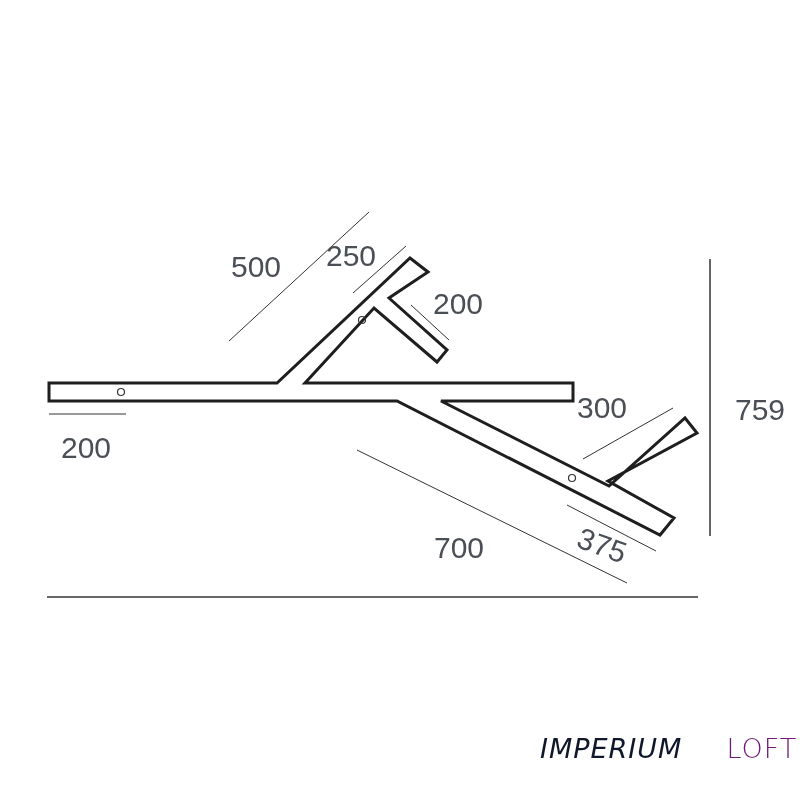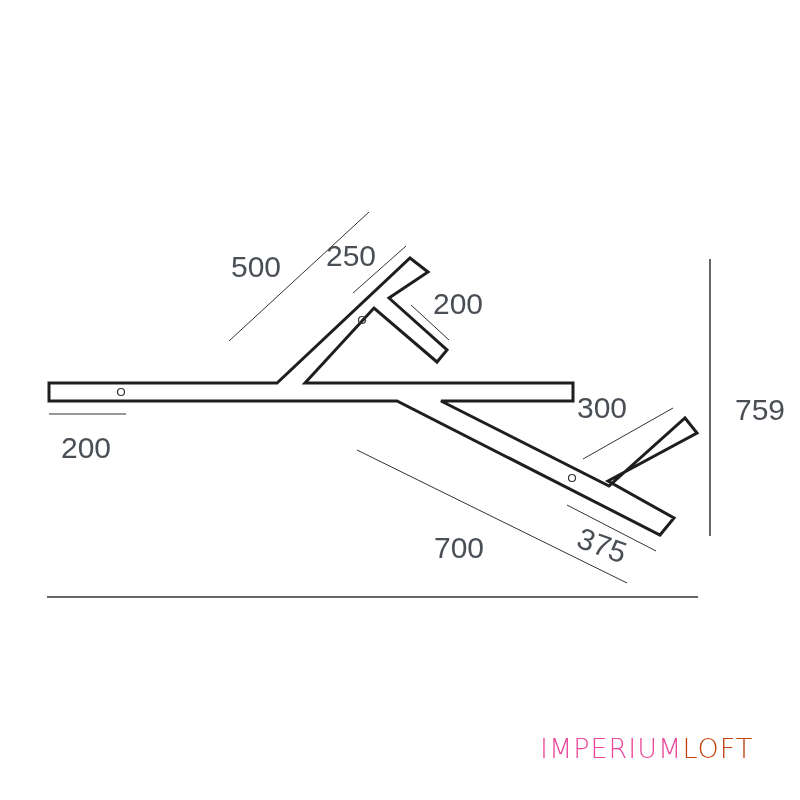--- a/index.html
+++ b/index.html
@@ -1,21 +1,21 @@
 <!DOCTYPE html>
 <html><head>
   <meta charset="utf-8">
   <style>
     html, body { margin: 0; padding: 0; background: #ffffff; }
     body { width: 800px; height: 800px; position: relative; overflow: hidden; font-family: "Liberation Sans", sans-serif; }
     #drawing { position: absolute; left: 0; top: 0; }
     .dim-label { font-family: "Liberation Sans", sans-serif; font-size: 30px; fill: #4a4f55; }
     .logo { position: absolute; left: 540px; top: 733px; font-family: "DejaVu Sans", sans-serif; font-size: 27px; letter-spacing: 1px; font-weight: 300; }
-    .logo .a { color: #ec4899; }
-    .logo .b { color: #c2410c; }
+    .logo .a { color: #0f172a; font-style: italic; }
+    .logo .b { color: #701a75; margin-left: 44px; }
   </style>
 </head>
 <body>
 
 <svg id="drawing" width="800" height="800" viewBox="0 0 800 800" xmlns="http://www.w3.org/2000/svg">
 
   <g fill="none" stroke="#1e1e1e" stroke-width="3" stroke-linejoin="miter">
     <polygon points="49,383 277,383 410,258 428,272 389,298 447,350 437,362 374,308 305,383 573,383 573,401 441,401 609,486 685,418 697,433 608,481 674,518 660,535 397,401 49,401"></polygon>
   </g>
 

